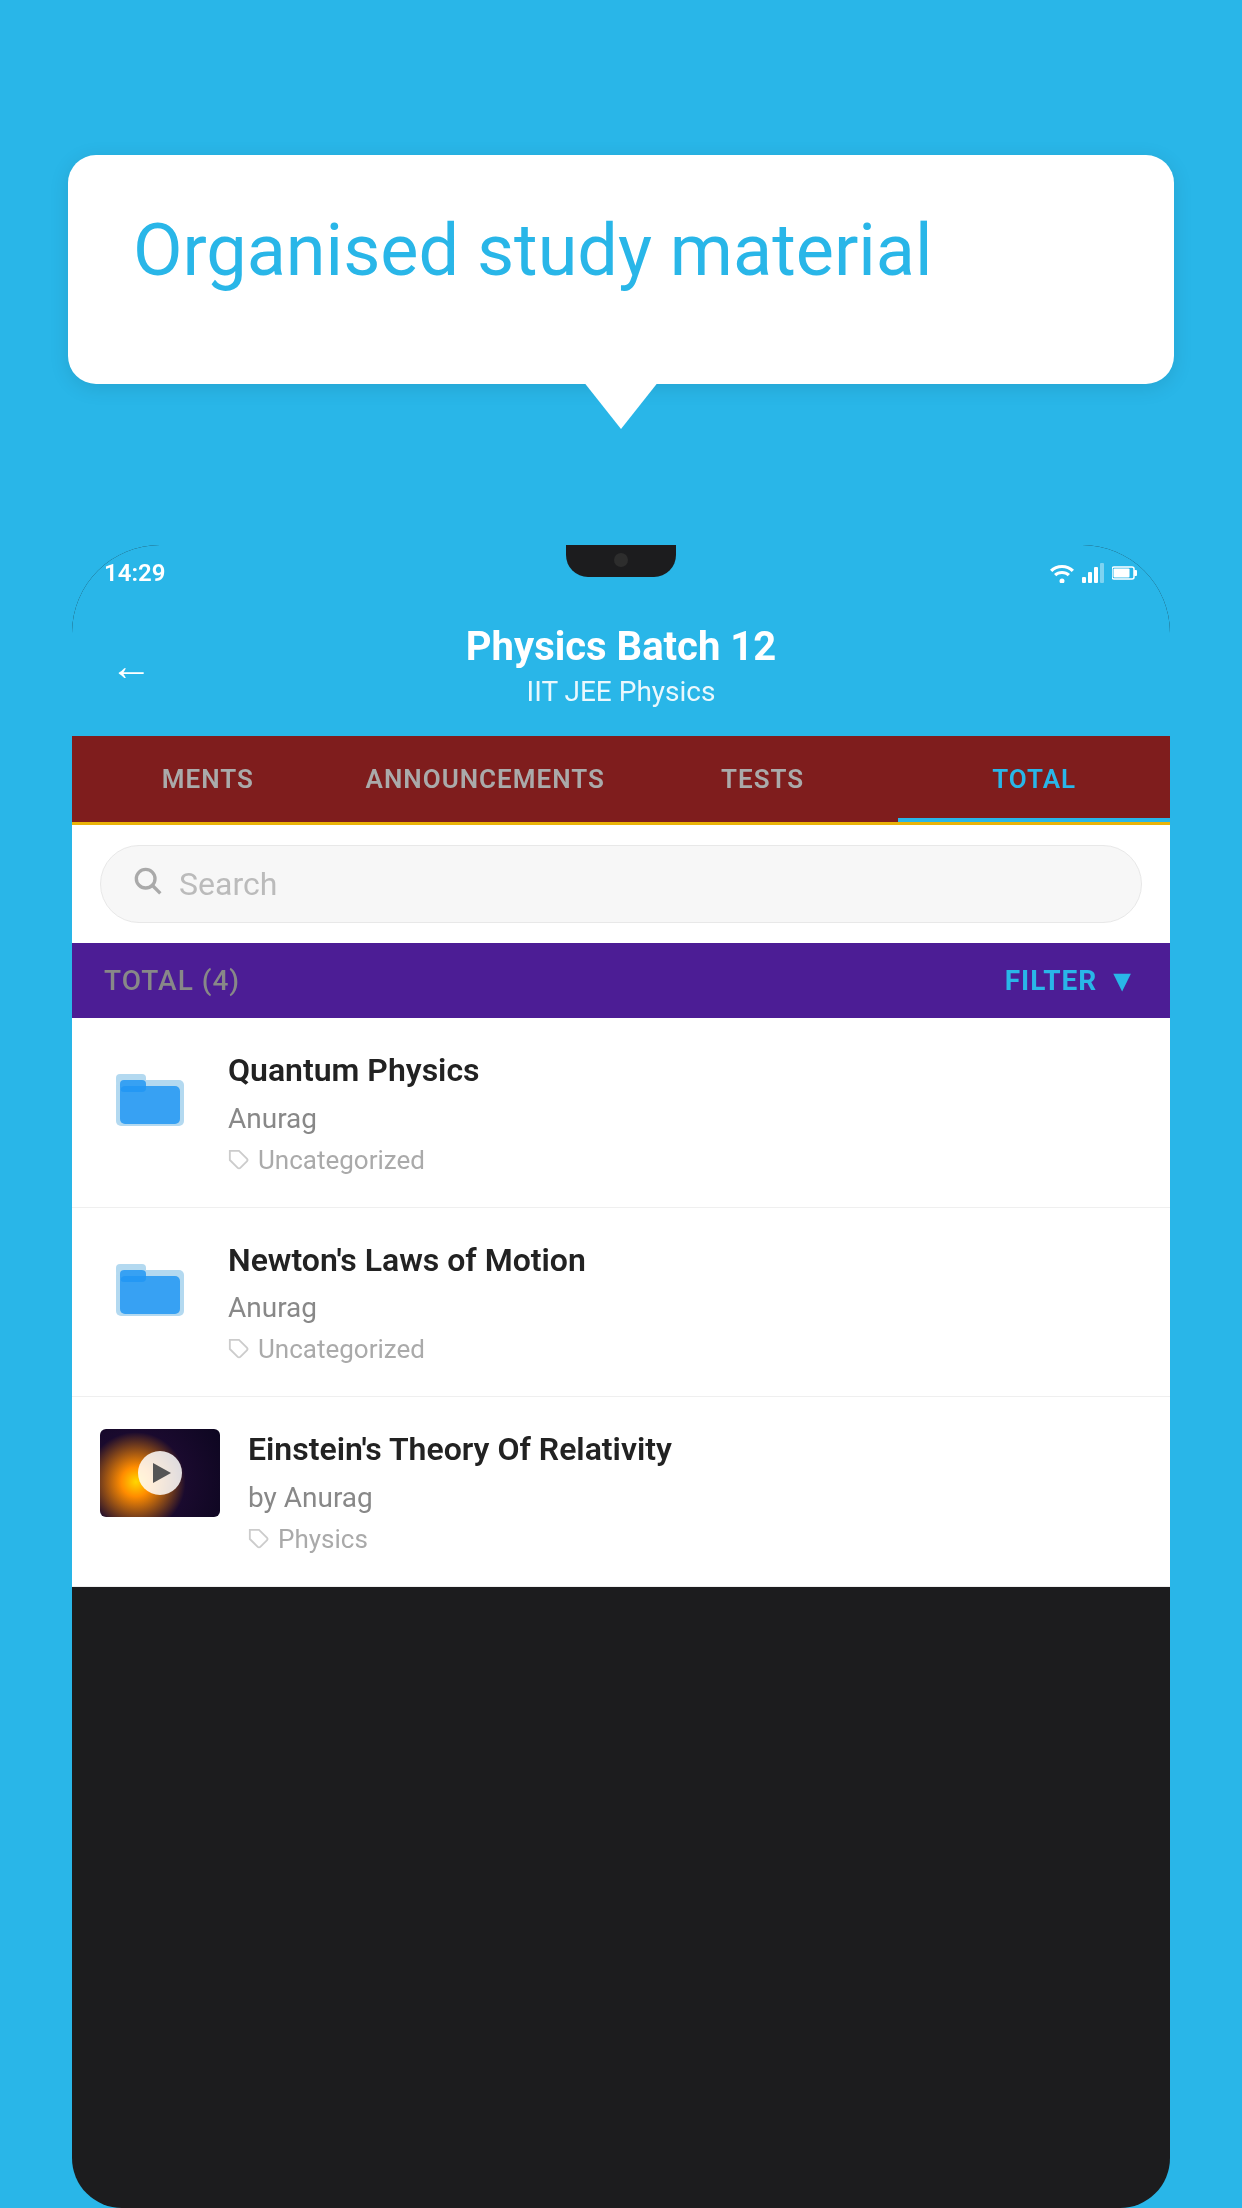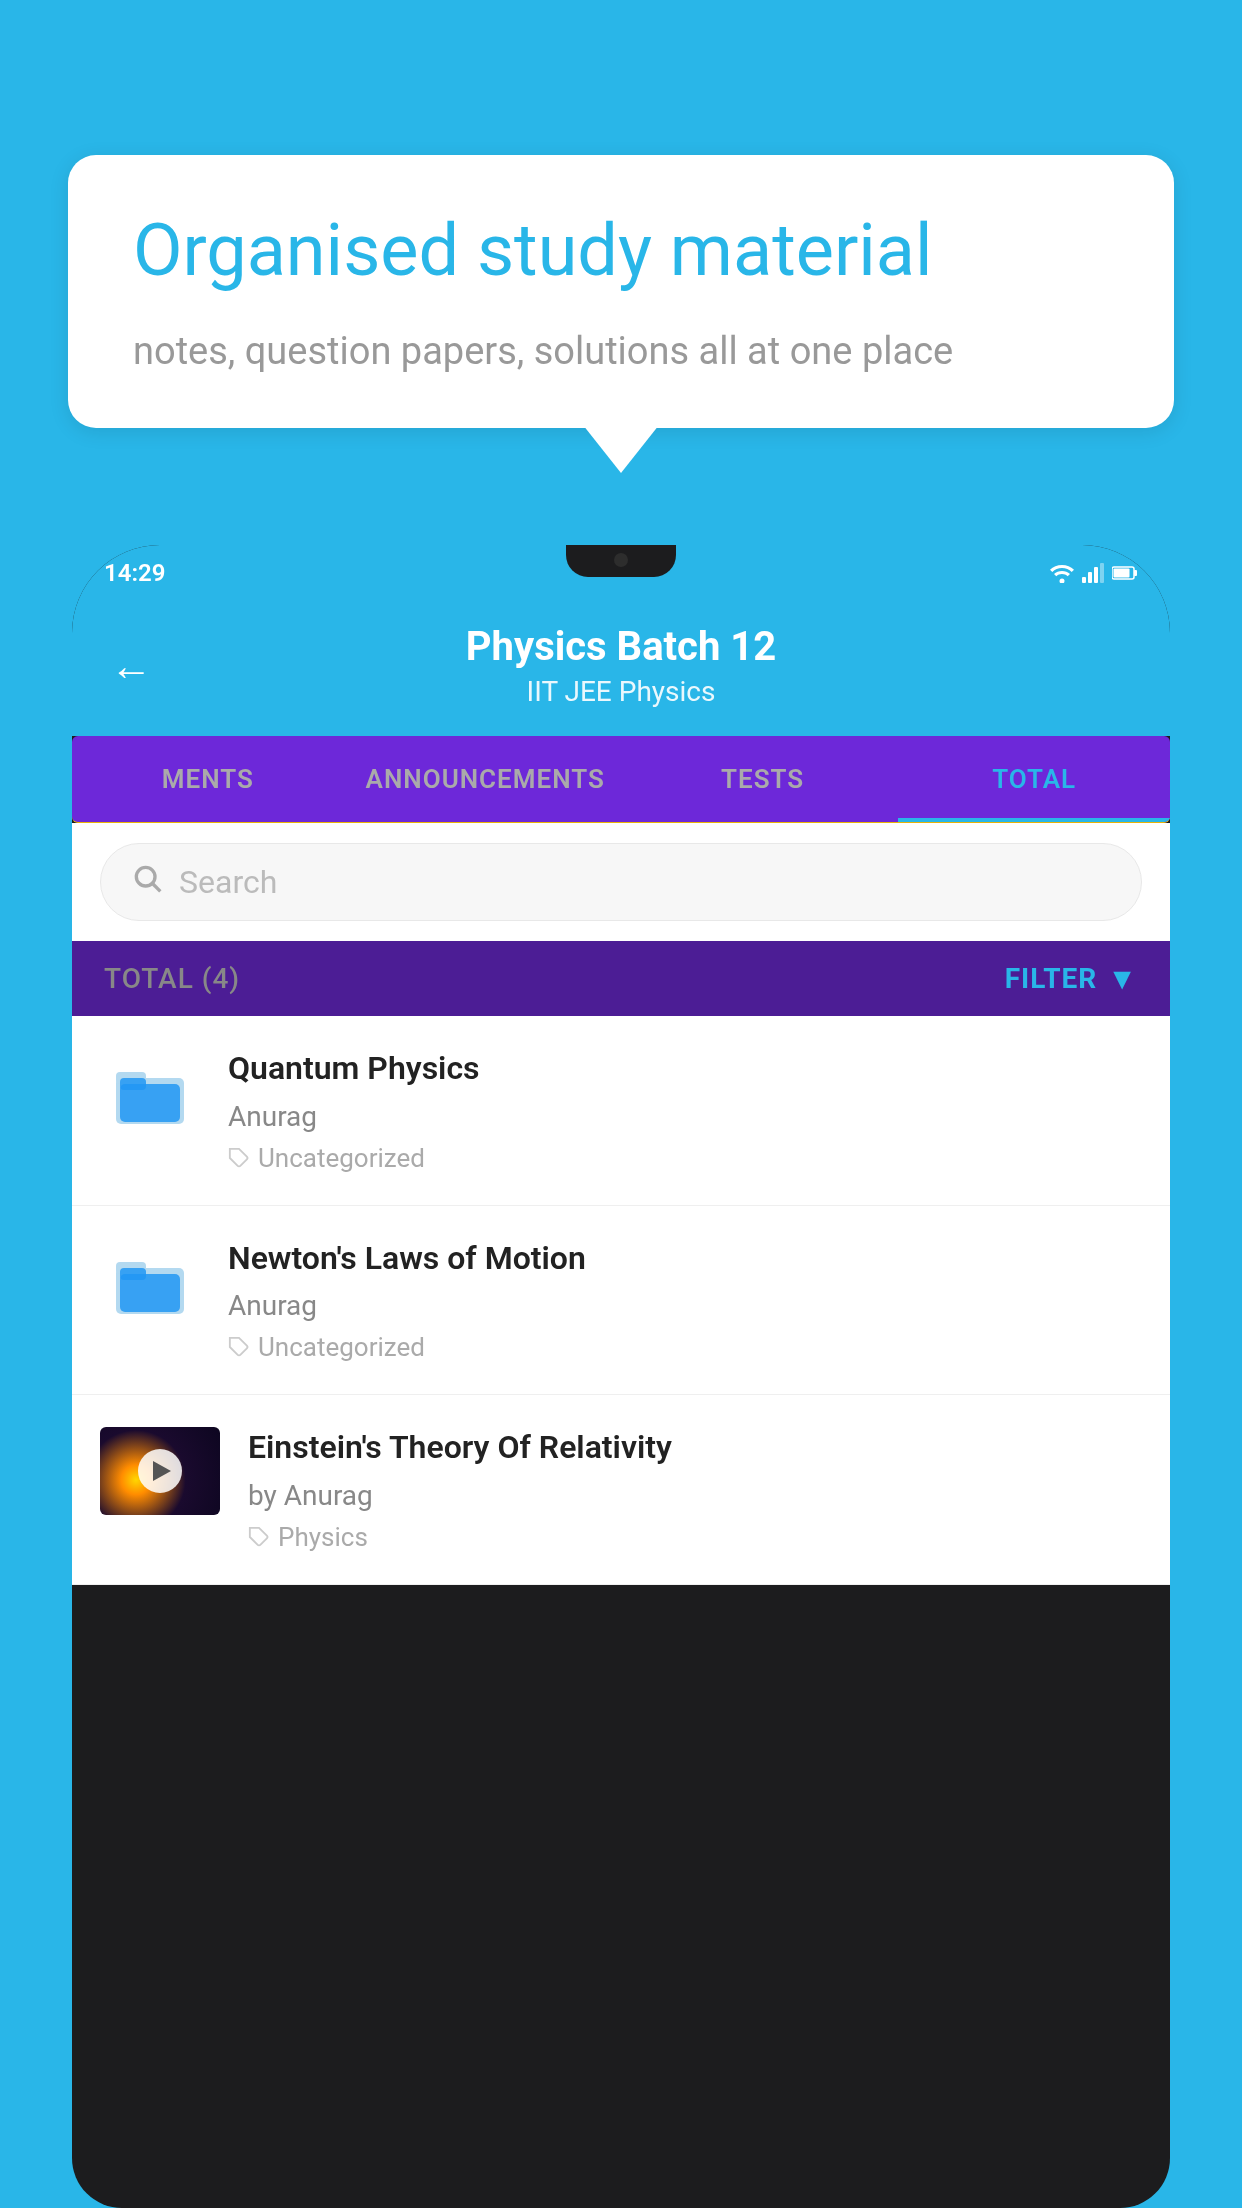--- a/index.html
+++ b/index.html
@@ -83,25 +83,24 @@
     }
 
     .header-subtitle {
       color: rgba(255,255,255,0.9);
       font-size: 28px;
       margin-top: 5px;
     }
 
     
     .tabs-bar {
-      background: #6d28d9;
-      display: flex;
-      border-bottom: 1px solid #eab308;
+      background: #7f1d1d;
+      display: flex;
+      border-bottom: 3px solid #eab308;
       overflow-x: auto;
-      border-radius: 6px;
     }
 
     .tab-item {
       padding: 28px 22px;
       font-size: 26px;
       font-weight: 600;
       color: #aaa;
       letter-spacing: 1px;
       white-space: nowrap;
       cursor: pointer;
@@ -331,21 +330,20 @@
     .status-right svg {
       fill: white;
     }
   </style>
 </head>
 <body>
 
 <div class="speech-bubble-wrapper">
   <div class="speech-bubble">
     <div class="bubble-title">Organised study material</div>
-    <div class="bubble-subtitle">notes, question papers, solutions all at one place</div>
   </div>
 </div>
 
 <div class="phone-frame-outer">
 
   <div class="phone-status-bar">
     <div class="notch-area">
       <div class="cam-dot"></div>
     </div>
     <span class="time-text">14:29</span>

